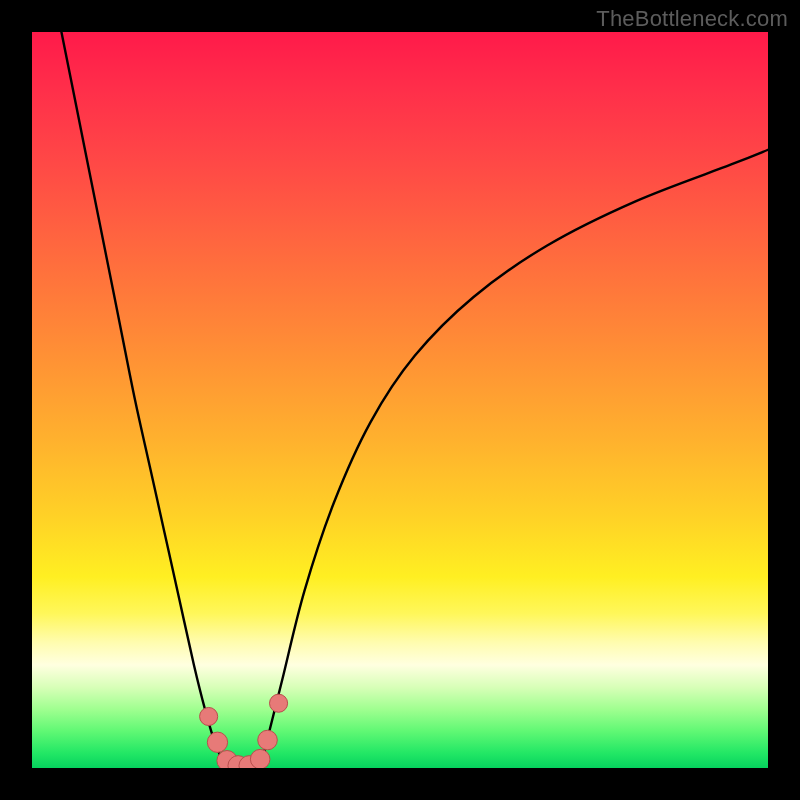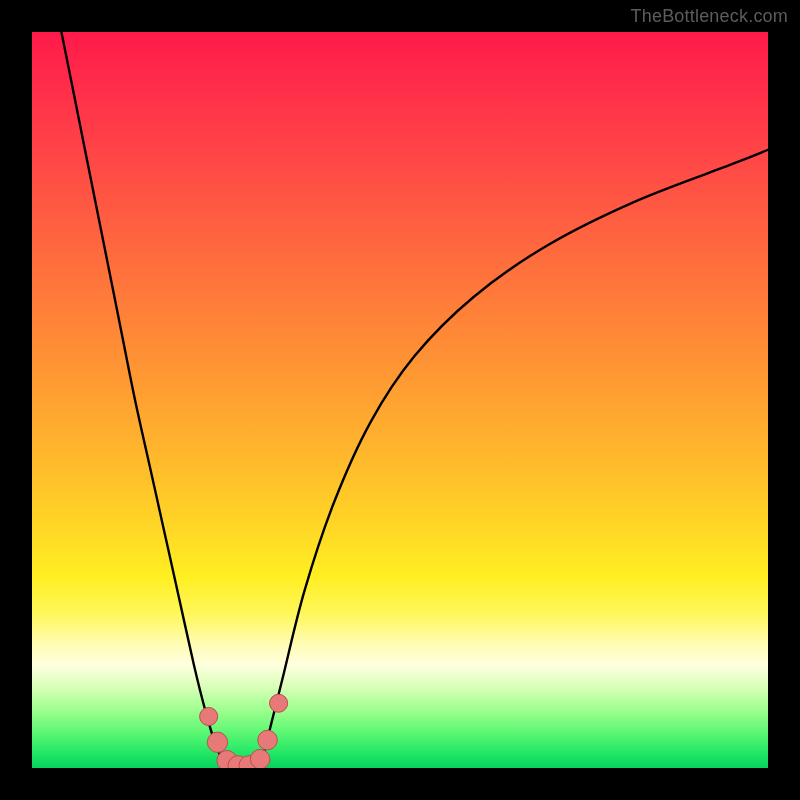--- a/index.html
+++ b/index.html
@@ -44,21 +44,21 @@
       #60f874 95%,
       #22e765 98%,
       #06d25e 100%
     );
   }
   .watermark {
     position: absolute;
     top: 6px;
     right: 12px;
     color: #5c5c5c;
-    font-size: 18px;
+    font-size: 22px;
     font-weight: 500;
     letter-spacing: 0.2px;
     user-select: none;
   }
   svg.curves {
     position: absolute;
     left: 0;
     top: 0;
     width: 736px;
     height: 736px;

